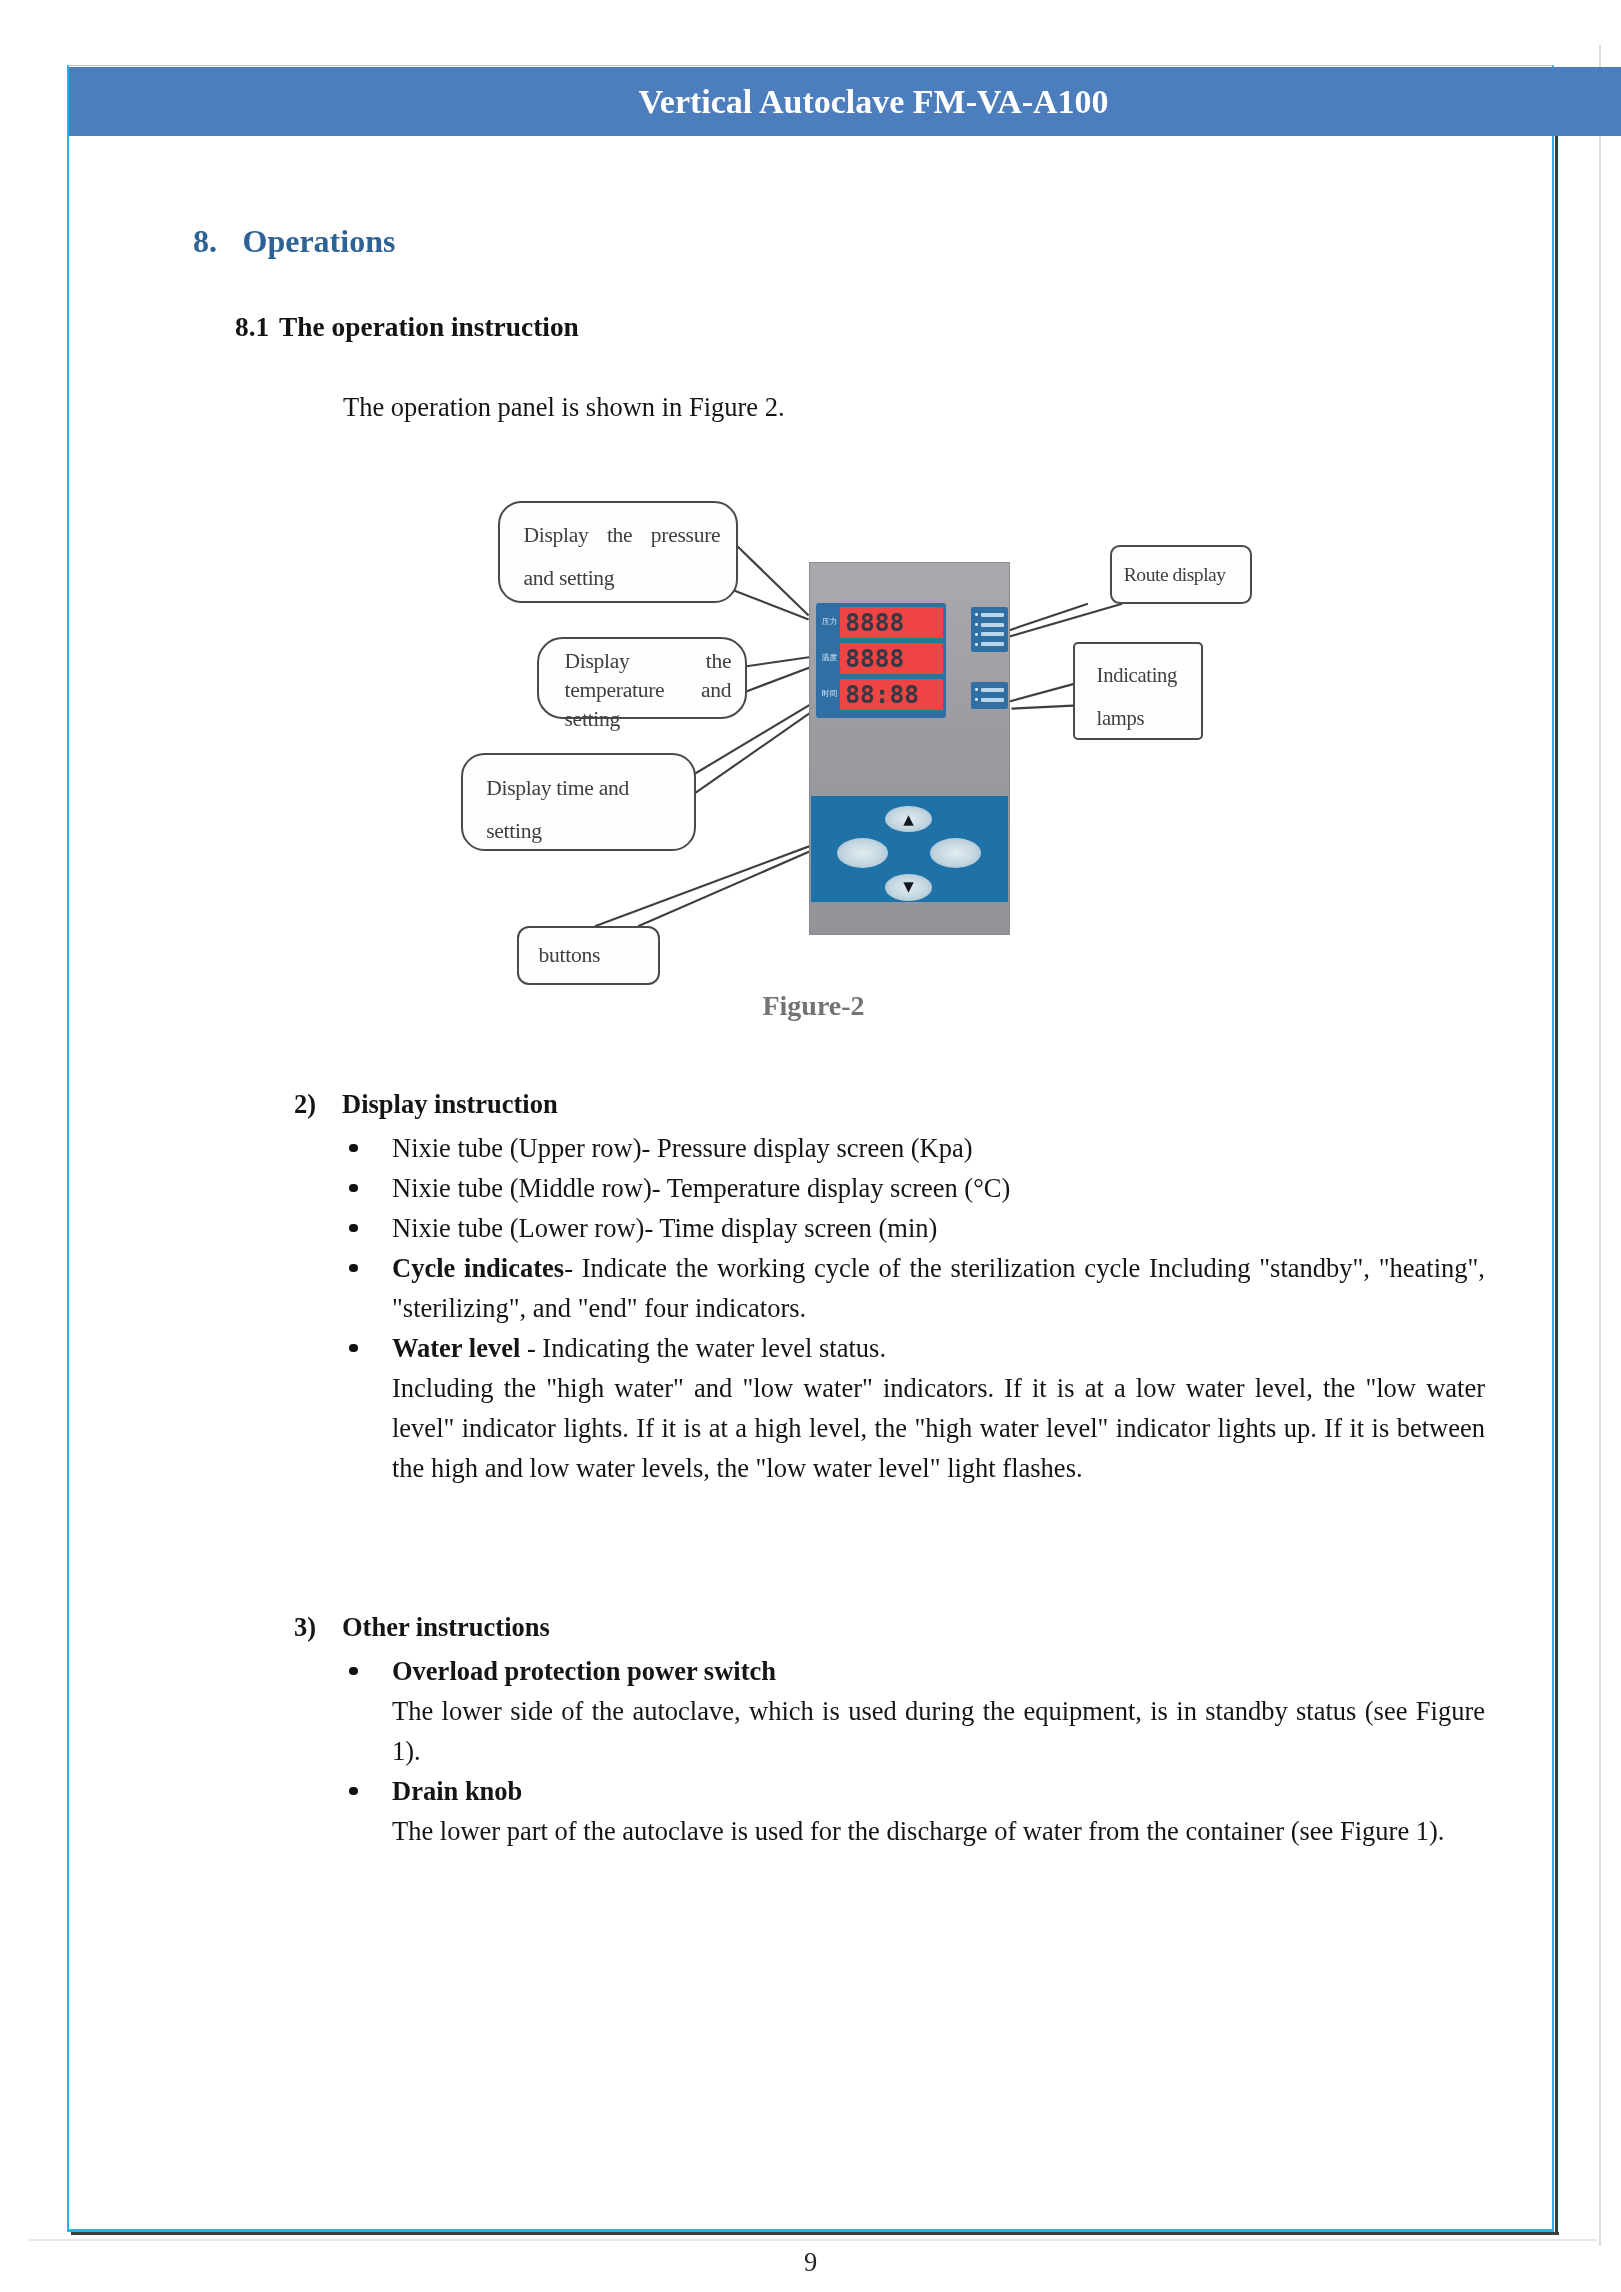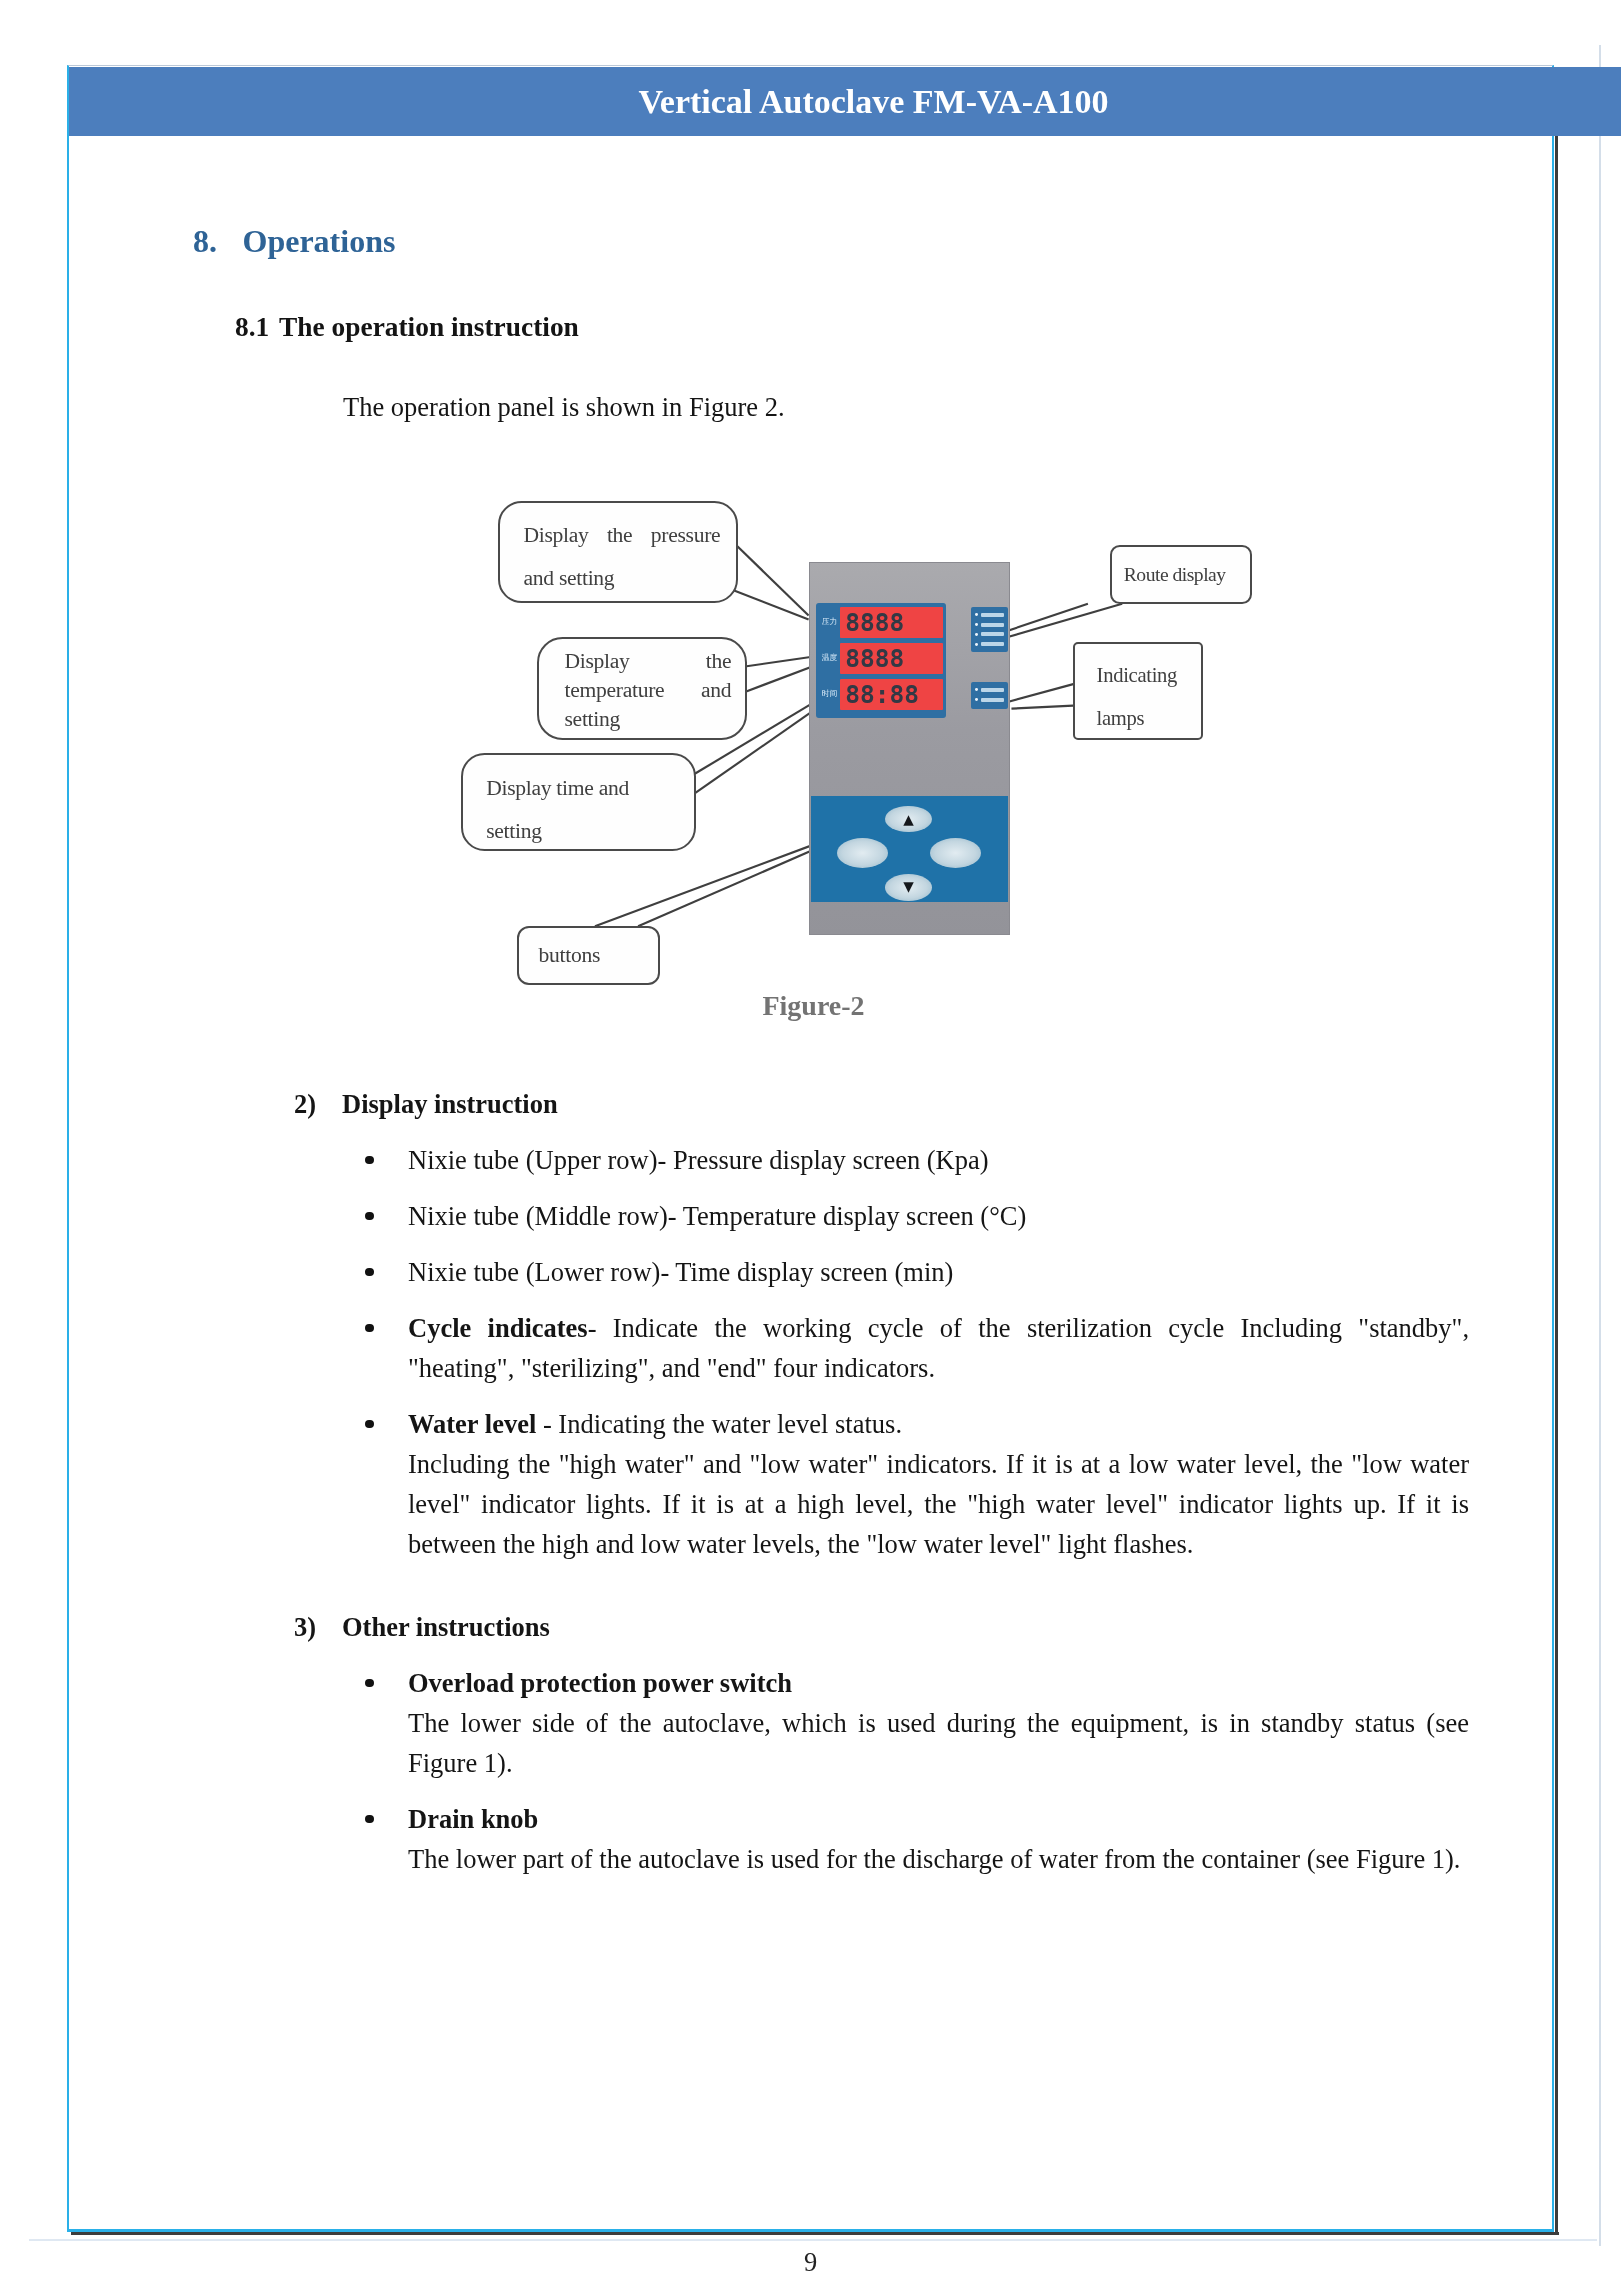--- a/index.html
+++ b/index.html
@@ -34,21 +34,21 @@
 
   
   #figure{position:absolute;left:446px;top:488px;width:784px;height:551px;}
   #figure svg.lines{position:absolute;left:0;top:0;width:784px;height:551px;}
   .callout{position:absolute;background:#fefefe;border:2px solid #4a4a4a;color:#404040;
            font-size:21.6px;letter-spacing:-0.3px;}
   #co-pressure{left:52px;top:12.7px;width:240px;height:102px;border-radius:23.5px;
                padding:11.8px 15.7px 0 23.5px;line-height:43px;text-align:justify;box-sizing:border-box;}
   #co-route{left:616px;top:57px;width:142px;height:59px;border-radius:9.8px;
             line-height:55px;padding-left:11.8px;font-size:19.6px;letter-spacing:-0.5px;box-sizing:border-box;margin-left:48px;}
-  #co-temp{left:91px;top:149px;width:210px;height:103px;border-radius:25.5px;
+  #co-temp{left:91px;top:149px;width:210px;height:82px;border-radius:25.5px;
            padding:7.8px 13.7px 0 25.5px;line-height:29px;text-align:justify;box-sizing:border-box;}
   #co-lamps{left:627px;top:154px;width:130px;height:98px;border-radius:5px;
             padding:9.8px 9.8px 0 21.6px;line-height:43px;font-size:20.6px;box-sizing:border-box;}
   #co-time{left:14.7px;top:265px;width:235px;height:98px;border-radius:23.5px;
            padding:11.8px 13.7px 0 23.5px;line-height:43px;box-sizing:border-box;}
   #co-buttons{left:71px;top:438px;width:143px;height:59px;border-radius:12px;
               line-height:55px;padding-left:19.6px;box-sizing:border-box;}
 
   
   #panel{position:absolute;left:363px;top:74px;width:201px;height:373px;
@@ -80,21 +80,21 @@
   #figure-caption{position:absolute;left:245px;top:502px;width:245px;text-align:center;
                   font-size:28px;font-weight:bold;color:#737373;}
 
   
   .group{position:absolute;left:294px;width:1191px;font-size:26.5px;line-height:40px;}
   #group2{top:1084px;}
   #group3{top:1607px;}
   .group-heading .num{font-weight:bold;display:inline-block;width:48px;}
   .group-heading .ttl{font-weight:bold;}
   ul.blist{list-style:none;margin:3.9px 0 0 0;padding:0;}
-  ul.blist>li{position:relative;padding-left:98px;margin:16px;}
+  ul.blist>li{position:relative;padding-left:98px;margin:0;}
   ul.blist>li .dot{position:absolute;left:55px;top:15.7px;width:8.8px;height:8.8px;border-radius:50%;background:#111;}
   .b-bold{font-weight:bold;}
   li.justify{text-align:justify;}
   .b-para{text-align:justify;}
 
   #page-number{position:absolute;left:0;top:2247px;width:1621px;text-align:center;font-size:26.5px;color:#222;}
 </style>
 </head>
 <body>
 

